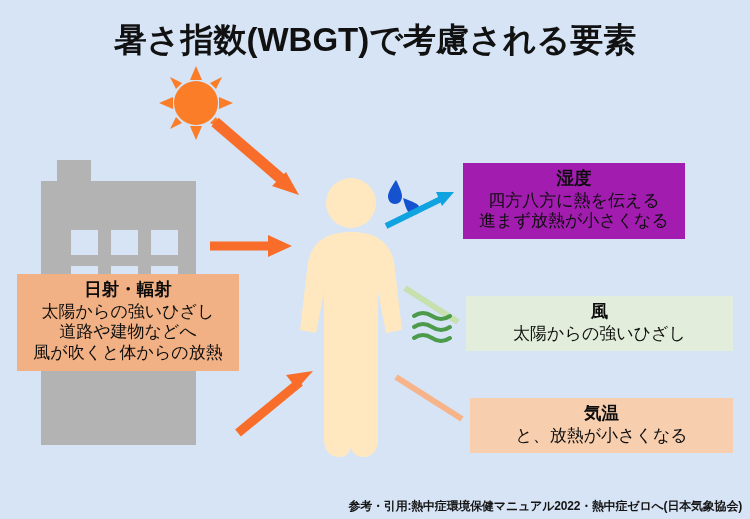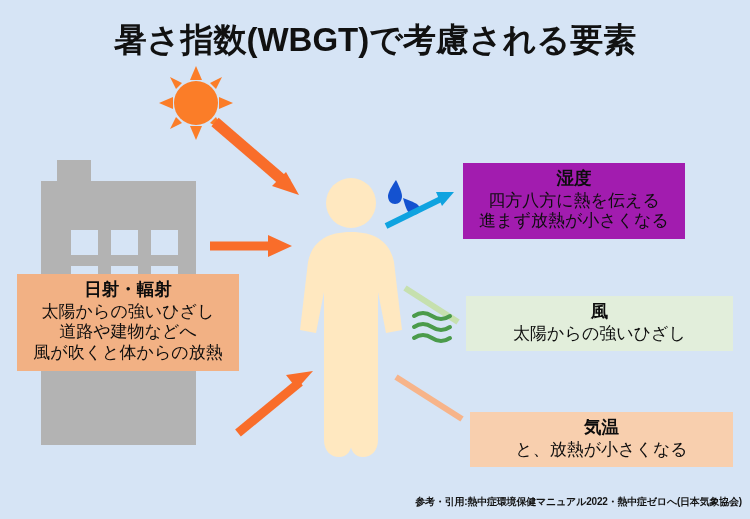--- a/index.html
+++ b/index.html
@@ -73,30 +73,30 @@
     background: #a21caf;
   }
   #box-wind {
     left: 466px;
     top: 296px;
     width: 267px;
     background: #e2eedb;
   }
   #box-temperature {
     left: 470px;
-    top: 412px;
+    top: 398px;
     width: 263px;
     background: #f8cfae;
   }
 
   
   #credit {
     right: 8px;
-    bottom: 10px;
-    font-size: 10px;
+    bottom: 4px;
+    font-size: 12px;
     font-weight: bold;
     color: #141414;
     white-space: nowrap;
     letter-spacing: -0.2px;
   }
 </style>
 </head>
 <body>
 
 <div id="canvas">

